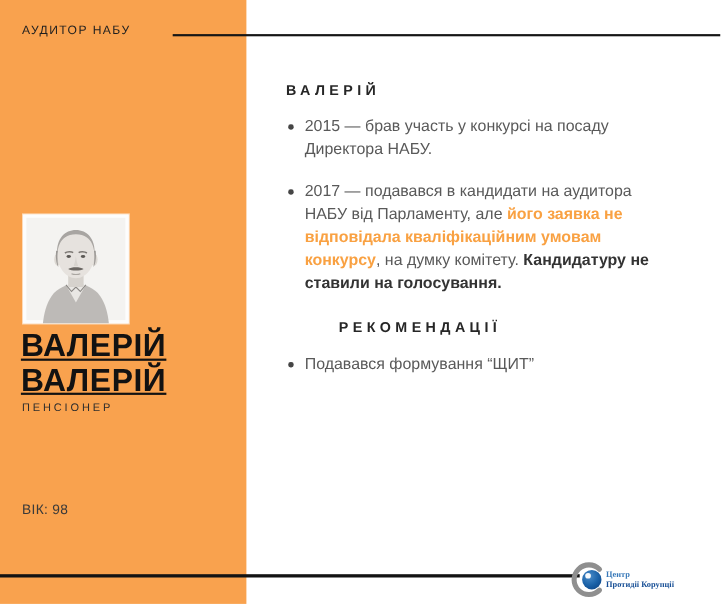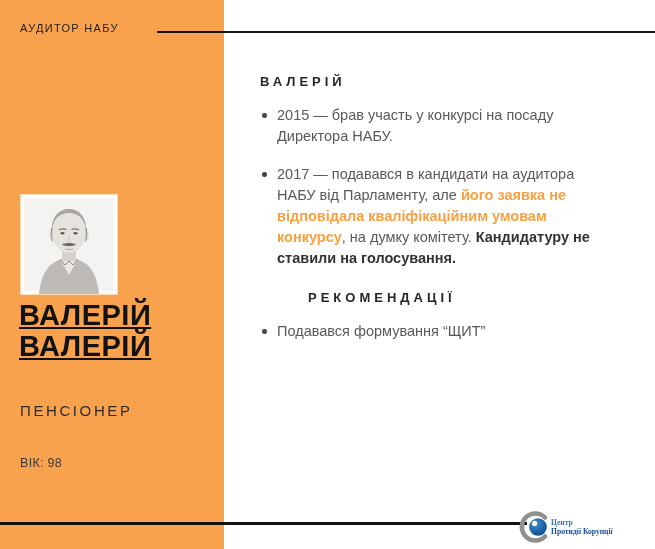--- a/index.html
+++ b/index.html
@@ -35,23 +35,22 @@
   .photo svg { display: block; }
   .name {
     position: absolute; left: 19px; top: 300px;
     font-size: 29px; font-weight: bold;
     line-height: 31px; letter-spacing: 0.5px;
     color: #121212;
     text-decoration: underline;
   }
   .role {
     position: absolute; left: 20px; top: 366px;
-    font-size: 15px; letter-spacing: 2.6px;
+    font-size: 10px; letter-spacing: 2.6px;
     color: #2d2d2d;
-    margin-top: 36px;
   }
   .facts {
     position: absolute; left: 20px; top: 453px;
     font-size: 12.5px; line-height: 21px;
     color: #3a3a3a; letter-spacing: 0.3px;
   }
   .bottom-rule {
     position: absolute; left: 0; top: 522px;
     width: 527px; height: 3px;
     background: #131313;

